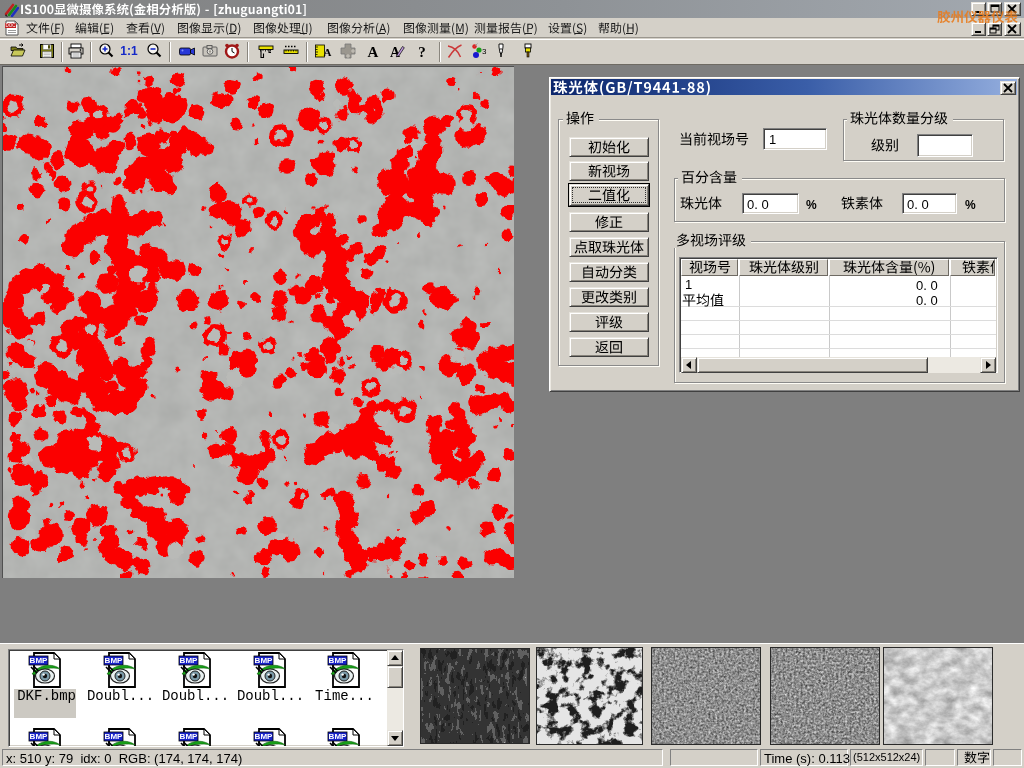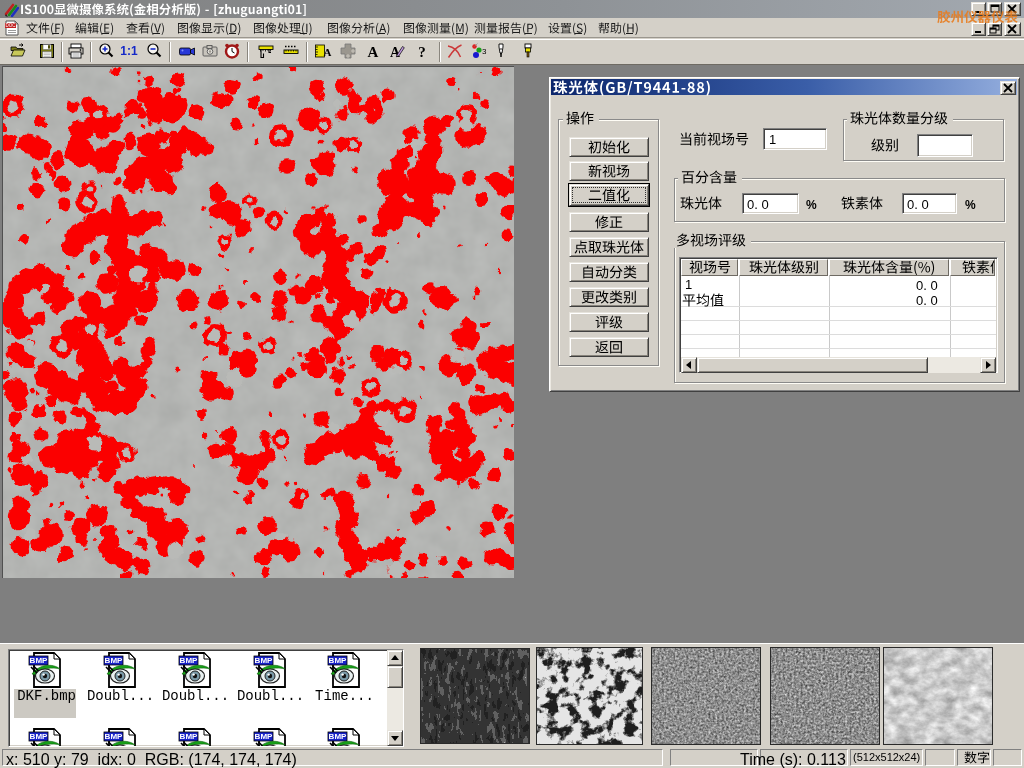--- a/index.html
+++ b/index.html
@@ -1481,24 +1481,24 @@
     <rect width="110" height="98" filter="url(#t4)"></rect>
     <rect x="0.5" y="0.5" width="109" height="97" fill="none" stroke="#2a2a2a"></rect>
   </svg>
 <svg class="abs" style="left:883px;top:647px" width="110" height="98">
     <rect width="110" height="98" fill="#888"></rect>
     <rect width="110" height="98" filter="url(#t5)"></rect>
     <rect x="0.5" y="0.5" width="109" height="97" fill="none" stroke="#2a2a2a"></rect>
   </svg>
 <div class="abs" style="left:0;top:748px;width:1024px;height:20px;background:#d4d0c8"></div>
 <div class="abs fld" style="left:2px;top:749px;width:661px;height:17px"></div>
-<div class="abs" style="left:6px;top:751px;font-size:16px;color:#000;white-space:pre">x: 510 y: 79  idx: 0  RGB: (174, 174, 174)</div>
+<div class="abs" style="left:6px;top:751px;font-size:13px;color:#000;white-space:pre">x: 510 y: 79  idx: 0  RGB: (174, 174, 174)</div>
 <div class="abs fld" style="left:670px;top:749px;width:88px;height:17px"></div>
 <div class="abs fld" style="left:760px;top:749px;width:88px;height:17px"></div>
-<div class="abs" style="left:740px;top:751px;font-size:16px;color:#000;white-space:pre">Time (s): 0.113</div>
+<div class="abs" style="left:764px;top:751px;font-size:13px;color:#000;white-space:pre">Time (s): 0.113</div>
 <div class="abs fld" style="left:850px;top:749px;width:73px;height:17px"></div>
 <div class="abs" style="left:853px;top:751px;font-size:11px;color:#000;white-space:pre">(512x512x24)</div>
 <div class="abs fld" style="left:925px;top:749px;width:30px;height:17px"></div>
 <div class="abs fld" style="left:957px;top:749px;width:34px;height:17px"></div>
 <svg style="position:absolute;left:964px;top:750.5px;overflow:visible" width="28" height="18">
     <path transform="translate(0,11.4)" d="M5.8 -10.7C5.5 -10.2 5.1 -9.4 4.8 -8.9L5.4 -8.6C5.8 -9.1 6.2 -9.7 6.6 -10.3ZM1.1 -10.3C1.5 -9.8 1.8 -9.0 1.9 -8.6L2.7 -8.9C2.6 -9.4 2.2 -10.1 1.9 -10.6ZM5.3 -3.4C5.0 -2.7 4.6 -2.1 4.1 -1.6C3.6 -1.9 3.1 -2.1 2.6 -2.3C2.8 -2.7 3.0 -3.0 3.2 -3.4ZM1.4 -2.0C2.1 -1.7 2.8 -1.4 3.4 -1.1C2.6 -0.5 1.6 -0.1 0.5 0.2C0.7 0.4 0.9 0.7 1.0 0.9C2.2 0.6 3.3 0.1 4.2 -0.7C4.7 -0.4 5.1 -0.1 5.4 0.1L6.0 -0.6C5.7 -0.8 5.3 -1.0 4.9 -1.2C5.6 -2.0 6.1 -2.9 6.4 -4.0L5.9 -4.2L5.7 -4.2H3.6L3.9 -4.9L3.0 -5.0C2.9 -4.8 2.8 -4.5 2.7 -4.2H0.9V-3.4H2.3C2.0 -2.9 1.7 -2.4 1.4 -2.0ZM3.3 -10.9V-8.5H0.7V-7.7H3.0C2.4 -6.9 1.4 -6.0 0.5 -5.7C0.7 -5.5 0.9 -5.1 1.0 -4.9C1.8 -5.3 2.7 -6.1 3.3 -6.8V-5.3H4.3V-7.0C4.9 -6.6 5.7 -6.0 6.0 -5.7L6.5 -6.4C6.2 -6.6 5.1 -7.3 4.4 -7.7H6.9V-8.5H4.3V-10.9ZM8.2 -10.8C7.9 -8.5 7.3 -6.3 6.3 -5.0C6.5 -4.8 6.8 -4.5 7.0 -4.4C7.3 -4.9 7.6 -5.4 7.9 -6.1C8.2 -4.8 8.5 -3.6 9.0 -2.6C8.3 -1.4 7.3 -0.4 5.9 0.3C6.0 0.5 6.3 0.9 6.4 1.1C7.7 0.4 8.7 -0.5 9.5 -1.7C10.2 -0.6 11.0 0.3 12.0 0.9C12.1 0.7 12.4 0.3 12.6 0.2C11.5 -0.4 10.7 -1.4 10.0 -2.6C10.7 -3.9 11.2 -5.5 11.4 -7.5H12.3V-8.4H8.6C8.8 -9.1 9.0 -9.9 9.1 -10.7ZM10.5 -7.5C10.3 -6.0 10.0 -4.7 9.5 -3.6C9.0 -4.8 8.7 -6.1 8.4 -7.5Z M19.0 -4.7V-3.9H13.9V-3.0H19.0V-0.2C19.0 0.0 18.9 0.1 18.7 0.1C18.4 0.1 17.6 0.1 16.7 0.1C16.9 0.3 17.1 0.8 17.1 1.0C18.3 1.0 18.9 1.0 19.4 0.9C19.9 0.7 20.0 0.4 20.0 -0.2V-3.0H25.1V-3.9H20.0V-4.4C21.2 -5.0 22.3 -5.9 23.1 -6.7L22.5 -7.2L22.2 -7.2H16.0V-6.2H21.3C20.6 -5.7 19.7 -5.1 19.0 -4.7ZM18.5 -10.7C18.8 -10.4 19.0 -9.9 19.2 -9.6H14.0V-6.9H15.0V-8.6H24.0V-6.9H25.0V-9.6H20.3C20.1 -10.0 19.8 -10.6 19.5 -11.0Z" fill="#000000"></path>
   </svg>
 <div class="abs fld" style="left:993px;top:749px;width:29px;height:17px"></div>
 <svg style="position:absolute;left:937px;top:10px;overflow:visible" width="83" height="19" opacity="0.9">
     <path transform="translate(0,11.9)" d="M10.3 -5.6C10.0 -4.7 9.6 -3.9 9.1 -3.2C8.6 -3.9 8.2 -4.7 7.9 -5.6L7.1 -5.4C7.7 -6.0 8.2 -6.7 8.7 -7.4L7.2 -8.1C6.8 -7.3 6.0 -6.3 5.2 -5.6V-10.9H1.2V-6.0C1.2 -4.0 1.1 -1.3 0.3 0.5C0.7 0.7 1.3 1.0 1.6 1.3C2.1 0.0 2.4 -1.6 2.5 -3.2H3.8V-0.6C3.8 -0.4 3.7 -0.4 3.6 -0.4C3.4 -0.4 3.0 -0.4 2.6 -0.4C2.8 0.0 3.0 0.7 3.0 1.1C3.8 1.1 4.3 1.0 4.7 0.8C4.9 0.6 5.1 0.4 5.1 0.1C5.4 0.4 5.8 0.9 6.0 1.2C7.2 0.7 8.3 0.0 9.1 -0.8C10.0 0.1 11.0 0.7 12.2 1.1C12.4 0.7 12.9 0.0 13.3 -0.3C12.1 -0.7 11.1 -1.3 10.2 -2.0C10.9 -2.9 11.4 -3.8 11.7 -5.0C11.8 -4.8 11.9 -4.6 12.0 -4.5L13.2 -5.5C12.8 -6.2 11.9 -7.3 11.0 -8.1H12.9V-9.6H9.6L10.4 -9.9C10.3 -10.4 9.9 -11.1 9.5 -11.6L8.0 -11.1C8.3 -10.6 8.6 -10.0 8.7 -9.6H5.7V-8.1H10.8L9.8 -7.3C10.4 -6.7 11.0 -6.0 11.5 -5.3ZM2.6 -9.4H3.8V-7.8H2.6ZM2.6 -6.3H3.8V-4.6H2.6L2.6 -6.0ZM5.2 -5.3C5.5 -5.0 5.9 -4.7 6.1 -4.4L6.6 -4.9C7.0 -3.8 7.5 -2.8 8.1 -2.0C7.3 -1.2 6.3 -0.6 5.2 -0.1L5.2 -0.6Z M14.8 -8.2C14.6 -6.8 14.3 -5.4 13.8 -4.4L15.2 -3.8C15.7 -4.8 16.0 -6.5 16.2 -7.8ZM16.6 -11.2V-7.0C16.6 -4.6 16.3 -1.9 14.1 -0.1C14.4 0.2 15.0 0.8 15.3 1.2C17.8 -0.9 18.1 -4.0 18.2 -6.8C18.5 -5.8 18.8 -4.6 18.9 -3.8L20.3 -4.5C20.2 -5.4 19.7 -6.8 19.2 -7.9L18.2 -7.5V-11.2ZM24.2 -11.3V-5.0C23.9 -5.9 23.4 -7.1 22.9 -8.0L21.9 -7.5V-10.9H20.3V0.3H21.9V-6.9C22.4 -5.9 22.8 -4.7 23.0 -4.0L24.2 -4.6V1.1H25.8V-11.3Z M34.2 -10.6C34.7 -9.7 35.3 -8.6 35.5 -7.9L36.9 -8.7C36.6 -9.4 36.0 -10.4 35.5 -11.2ZM38.0 -10.6C37.6 -8.1 36.9 -5.7 35.6 -3.8C34.4 -5.6 33.7 -7.9 33.3 -10.5L31.8 -10.2C32.3 -7.1 33.1 -4.5 34.5 -2.4C33.5 -1.4 32.3 -0.6 30.7 -0.0C31.0 0.3 31.5 0.9 31.7 1.2C33.3 0.6 34.5 -0.2 35.5 -1.2C36.4 -0.2 37.6 0.6 39.1 1.2C39.3 0.8 39.8 0.1 40.2 -0.2C38.8 -0.7 37.6 -1.5 36.6 -2.5C38.3 -4.7 39.1 -7.4 39.6 -10.4ZM30.3 -11.4C29.6 -9.5 28.4 -7.6 27.2 -6.3C27.5 -6.0 27.9 -5.1 28.1 -4.7C28.4 -5.0 28.7 -5.3 29.0 -5.7V1.2H30.5V-8.1C31.0 -9.0 31.4 -10.0 31.8 -10.9Z M43.6 -9.6H45.1V-8.3H43.6ZM49.2 -9.6H50.9V-8.3H49.2ZM48.7 -6.5C49.1 -6.3 49.6 -6.1 50.0 -5.8H47.0C47.2 -6.2 47.4 -6.5 47.6 -6.9L46.6 -7.0V-10.9H42.1V-7.0H45.9C45.7 -6.6 45.5 -6.2 45.2 -5.8H41.1V-4.4H43.8C43.0 -3.8 42.0 -3.2 40.8 -2.8C41.1 -2.5 41.5 -1.9 41.6 -1.5L42.1 -1.7V1.2H43.6V0.9H45.0V1.1H46.6V-3.1H44.4C45.0 -3.5 45.5 -3.9 46.0 -4.4H48.2C48.6 -3.9 49.1 -3.5 49.7 -3.1H47.8V1.2H49.3V0.9H50.9V1.1H52.4V-1.6L52.8 -1.5C53.0 -1.8 53.5 -2.5 53.8 -2.8C52.5 -3.1 51.2 -3.7 50.2 -4.4H53.4V-5.8H51.1L51.5 -6.2C51.2 -6.5 50.7 -6.8 50.2 -7.0H52.4V-10.9H47.8V-7.0H49.2ZM43.6 -0.5V-1.7H45.0V-0.5ZM49.3 -0.5V-1.7H50.9V-0.5Z M61.2 -10.6C61.7 -9.7 62.3 -8.6 62.5 -7.9L63.9 -8.7C63.6 -9.4 63.0 -10.4 62.5 -11.2ZM65.0 -10.6C64.6 -8.1 63.9 -5.7 62.6 -3.8C61.4 -5.6 60.7 -7.9 60.3 -10.5L58.8 -10.2C59.3 -7.1 60.1 -4.5 61.5 -2.4C60.5 -1.4 59.3 -0.6 57.7 -0.0C58.0 0.3 58.5 0.9 58.7 1.2C60.3 0.6 61.5 -0.2 62.5 -1.2C63.4 -0.2 64.6 0.6 66.1 1.2C66.3 0.8 66.8 0.1 67.2 -0.2C65.8 -0.7 64.6 -1.5 63.6 -2.5C65.3 -4.7 66.1 -7.4 66.6 -10.4ZM57.3 -11.4C56.6 -9.5 55.4 -7.6 54.2 -6.3C54.5 -6.0 54.9 -5.1 55.1 -4.7C55.4 -5.0 55.7 -5.3 56.0 -5.7V1.2H57.5V-8.1C58.0 -9.0 58.4 -10.0 58.8 -10.9Z M70.7 1.2C71.1 0.9 71.7 0.8 75.6 -0.4C75.5 -0.7 75.3 -1.4 75.3 -1.8L72.4 -1.1V-3.3C73.0 -3.8 73.6 -4.3 74.1 -4.8C75.1 -2.0 76.8 -0.1 79.6 0.9C79.9 0.5 80.3 -0.2 80.7 -0.5C79.5 -0.9 78.4 -1.4 77.6 -2.2C78.4 -2.6 79.3 -3.2 80.1 -3.7L78.7 -4.7C78.2 -4.2 77.4 -3.6 76.7 -3.2C76.3 -3.7 75.9 -4.3 75.7 -5.0H80.2V-6.4H75.0V-7.1H79.2V-8.4H75.0V-9.1H79.8V-10.5H75.0V-11.5H73.4V-10.5H68.8V-9.1H73.4V-8.4H69.5V-7.1H73.4V-6.4H68.3V-5.0H72.1C70.9 -4.1 69.3 -3.2 67.8 -2.8C68.1 -2.4 68.6 -1.8 68.8 -1.5C69.5 -1.7 70.1 -2.0 70.7 -2.3V-1.3C70.7 -0.7 70.3 -0.4 70.0 -0.2C70.3 0.1 70.6 0.8 70.7 1.2Z" fill="#e87d20"></path>

